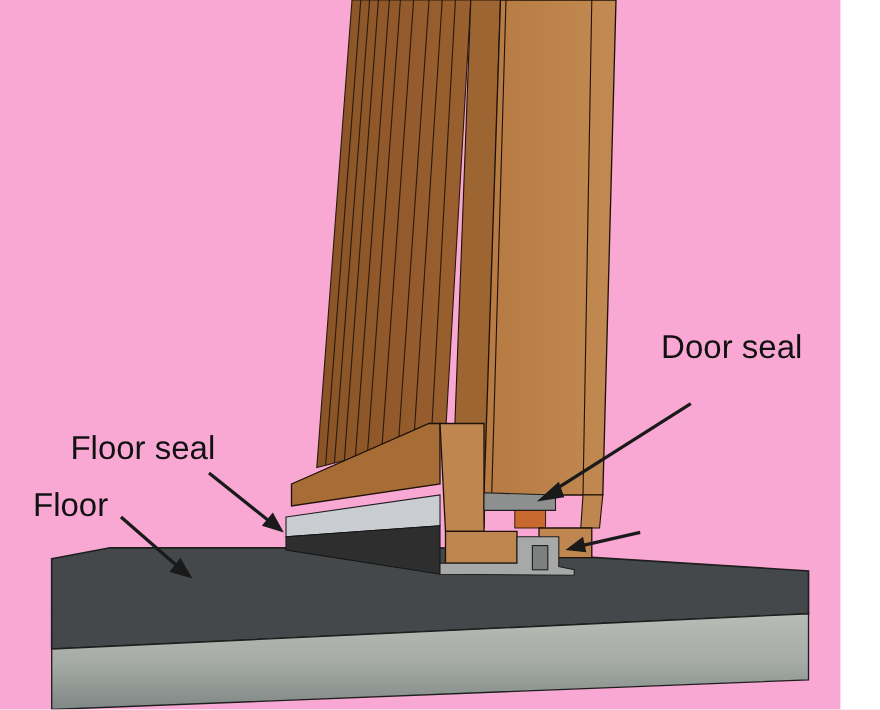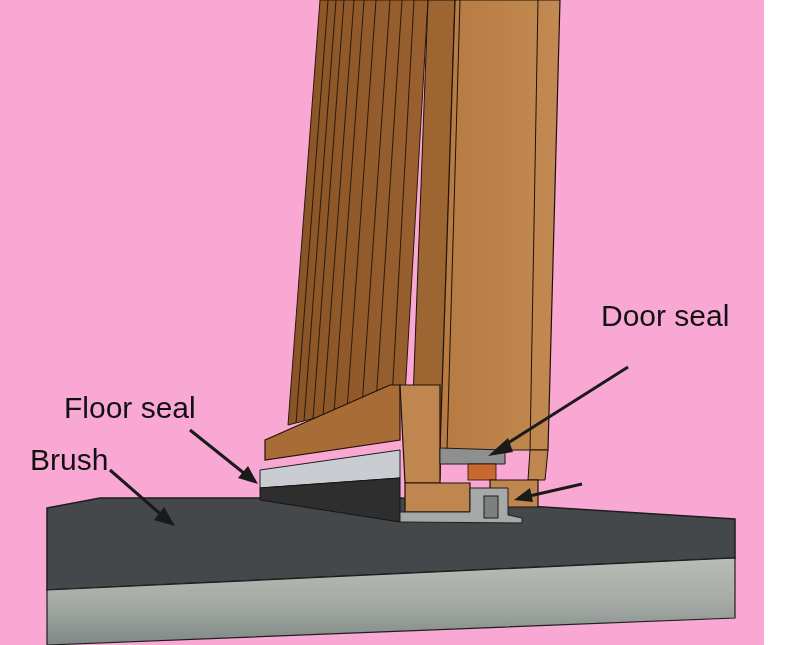--- a/index.html
+++ b/index.html
@@ -79,14 +79,14 @@
       <polygon points="258,484 238,478 248,466" stroke="none"></polygon>
       <line x1="110" y1="470" x2="165" y2="518" stroke-width="3"></line>
       <polygon points="175,526 154,520 164,507" stroke="none"></polygon>
       <line x1="582" y1="484" x2="525" y2="497" stroke-width="3"></line>
       <polygon points="514,500 530,488 533,502" stroke="none"></polygon>
     </g>
   </svg>
 
   <div class="label" style="left:601px; top:301px;">Door seal</div>
   <div class="label" style="left:64px; top:393px;">Floor seal</div>
-  <div class="label" style="left:30px; top:445px;">Brush</div>
+  <div class="label" style="left:30px; top:445px;">Floor</div>
 </div>
 
 </body></html>

